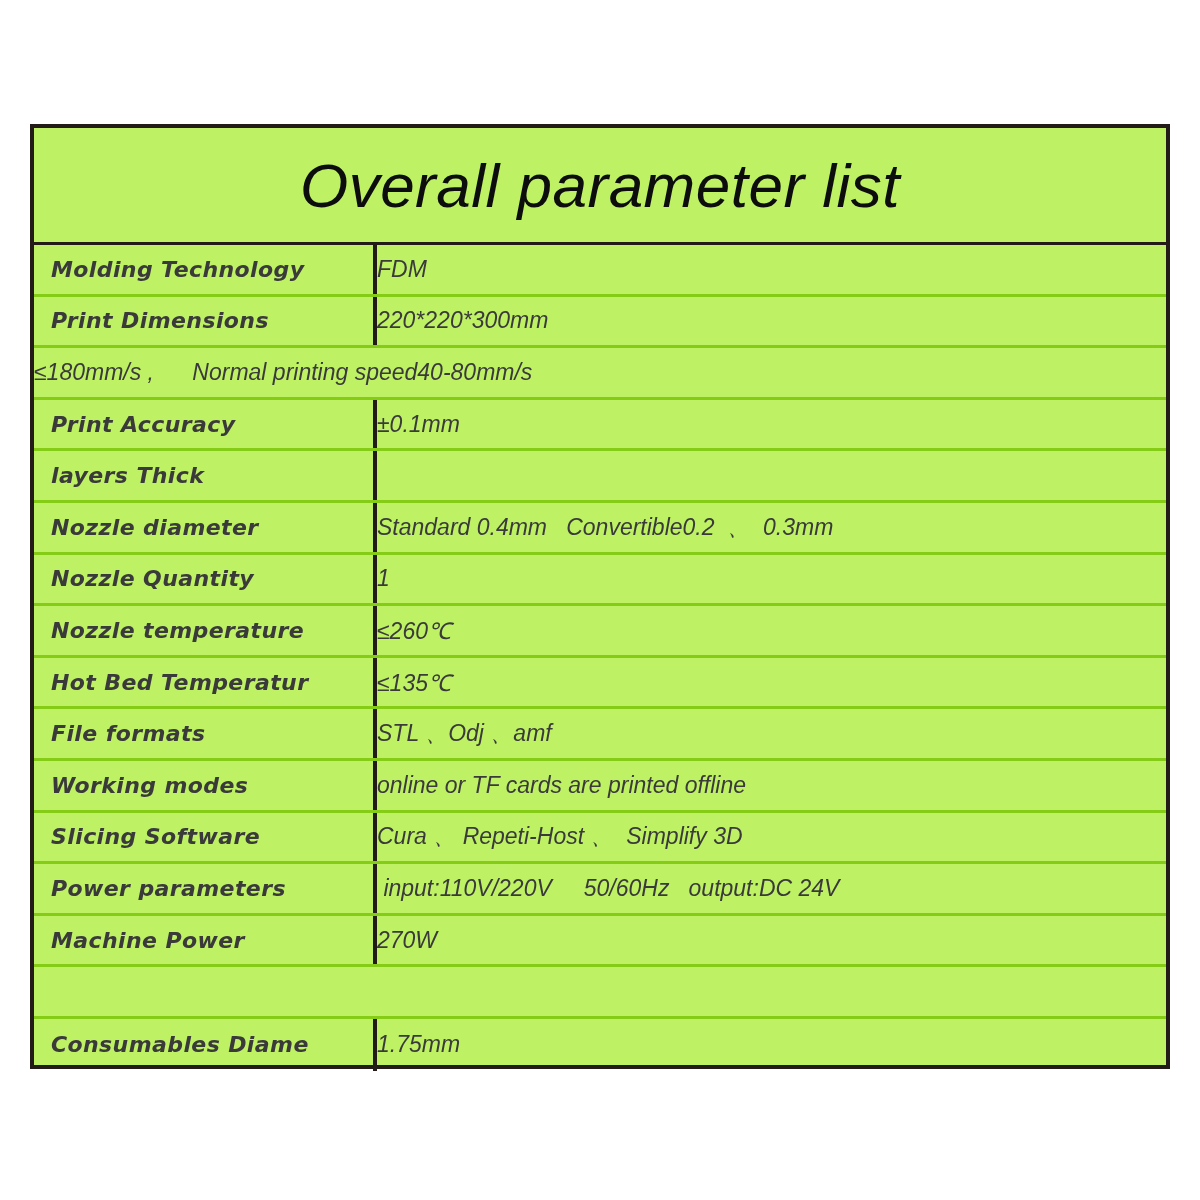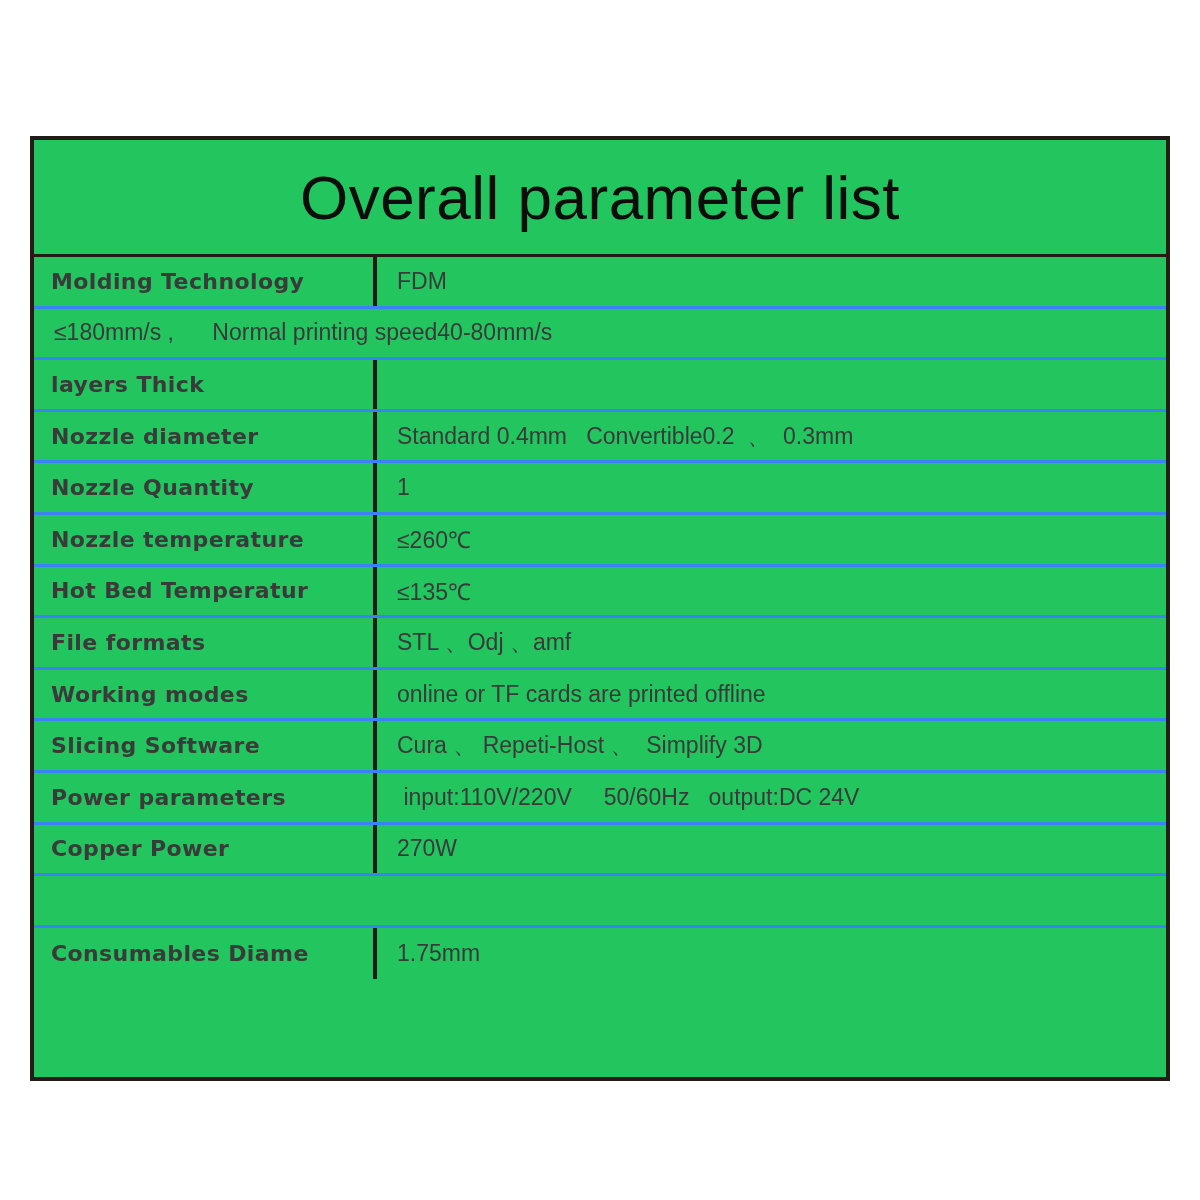--- a/index.html
+++ b/index.html
@@ -1,75 +1,83 @@
 <!DOCTYPE html>
 <html><head>
   <meta charset="utf-8">
   <style>
     html, body { margin: 0; padding: 0; background: #ffffff; }
     body { width: 1200px; height: 1200px; position: relative; overflow: hidden; }
     .sheet {
       position: absolute;
-      left: 30px; top: 136px;
+      left: 30px; top: 124px;
       width: 1140px; height: 945px;
       box-sizing: border-box;
       border: 4px solid #231b17;
-      background: #22c55e;
+      background: #bef264;
+      font-style: italic;
     }
     .title {
       height: 114px;
       border-bottom: 3px solid #231b17;
       display: flex; align-items: center; justify-content: center;
       font-family: "Liberation Sans", sans-serif;
       font-size: 62px; color: #0d0d0d;
       letter-spacing: 0.5px;
     }
     .rows { display: flex; flex-direction: column; }
     .row {
       display: flex;
       height: 51.6px;
-      border-bottom: 3px solid #3b82f6;
+      border-bottom: 3px solid #84cc16;
       box-sizing: border-box;
     }
     .row:last-child { border-bottom: none; }
     .label {
       width: 322px;
       border-right: 4px solid #231b17;
       box-sizing: content-box;
       display: flex; align-items: center;
       padding-left: 17px;
       font-family: "DejaVu Sans", sans-serif;
       font-weight: bold;
       font-size: 22px;
       color: #3a3a3a;
       letter-spacing: 0.4px;
       white-space: nowrap;
     }
     .value {
       flex: 1;
       display: flex; align-items: center;
-      padding-left: 20px;
       font-family: "Liberation Sans", sans-serif;
       font-size: 23px;
       color: #3a3a3a;
       white-space: pre;
     }
   </style>
 </head>
 <body>
 
 <div class="sheet">
   <div class="title">Overall parameter list</div>
   <div class="rows">
     <div class="row">
         <div class="label">Molding Technology</div>
         <div class="value">FDM</div>
       </div>
     <div class="row">
+        <div class="label">Print Dimensions</div>
+        <div class="value">220*220*300mm</div>
+      </div>
+    <div class="row">
         <div class="value">≤180mm/s ,      Normal printing speed40-80mm/s</div>
+      </div>
+    <div class="row">
+        <div class="label">Print Accuracy</div>
+        <div class="value">±0.1mm</div>
       </div>
     <div class="row">
         <div class="label">layers Thick</div>
       </div>
     <div class="row">
         <div class="label">Nozzle diameter</div>
         <div class="value">Standard 0.4mm   Convertible0.2  、  0.3mm</div>
       </div>
     <div class="row">
         <div class="label">Nozzle Quantity</div>
@@ -93,21 +101,21 @@
       </div>
     <div class="row">
         <div class="label">Slicing Software</div>
         <div class="value">Cura 、 Repeti-Host 、  Simplify 3D</div>
       </div>
     <div class="row">
         <div class="label">Power parameters</div>
         <div class="value"> input:110V/220V     50/60Hz   output:DC 24V</div>
       </div>
     <div class="row">
-        <div class="label">Copper Power</div>
+        <div class="label">Machine Power</div>
         <div class="value">270W</div>
       </div>
     <div class="row">
       </div>
     <div class="row">
         <div class="label">Consumables Diame</div>
         <div class="value">1.75mm</div>
       </div>
   </div>
 </div>

